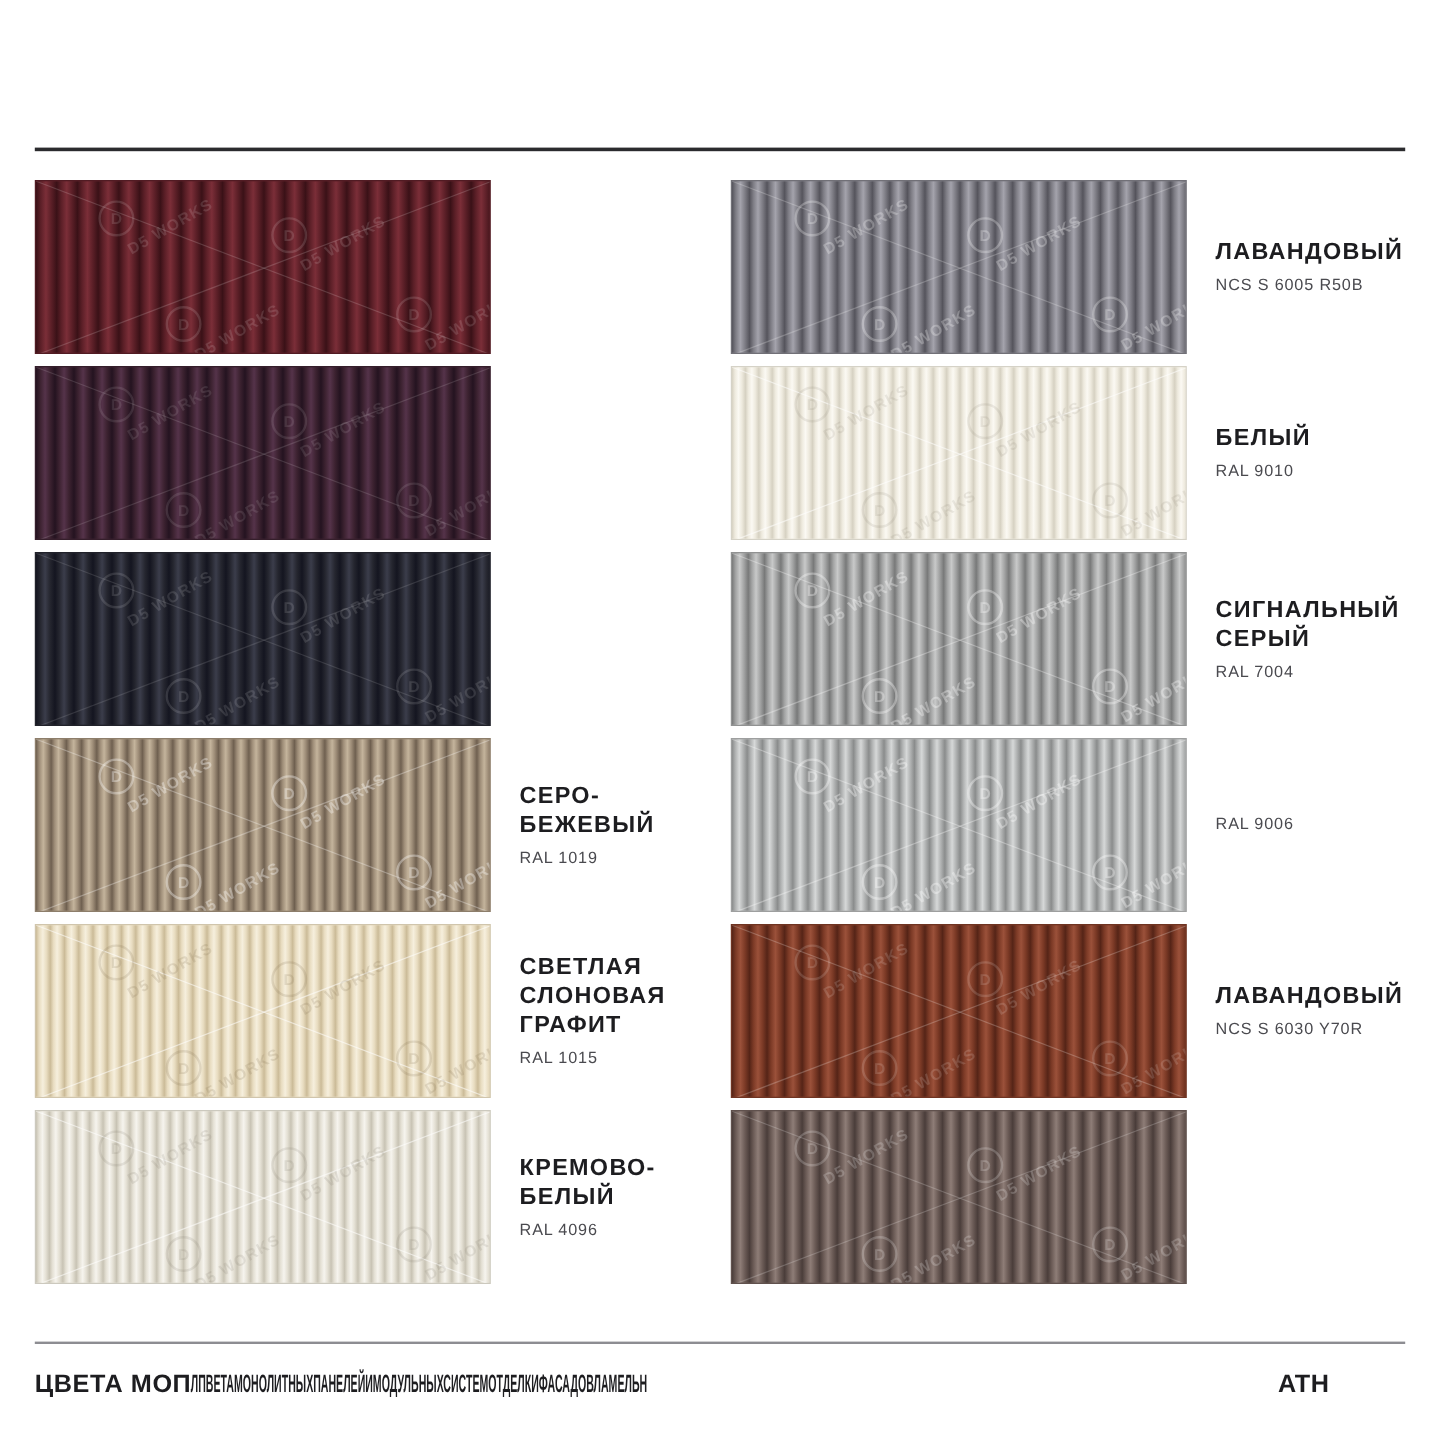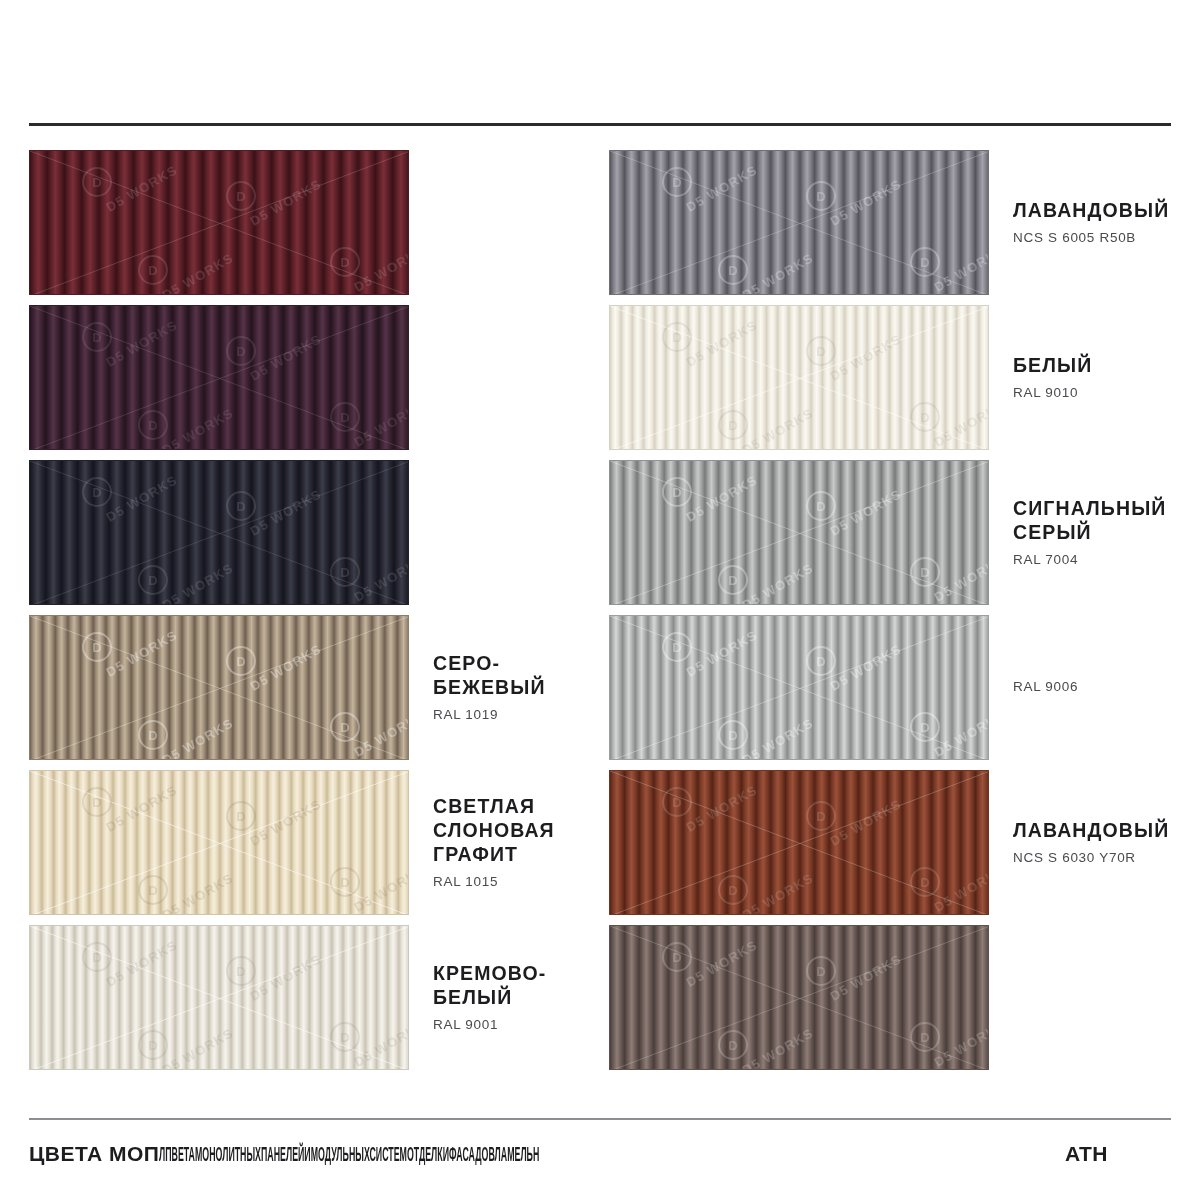--- a/index.html
+++ b/index.html
@@ -386,21 +386,21 @@
             <div class="wm-text" style="left: 216px; top: 44px; color: rgba(120, 115, 100, 0.15);">D5 WORKS</div>
             <div class="wm-badge" style="left: 300px; top: 96px; border: 2px solid rgba(120, 115, 100, 0.15); color: rgba(120, 115, 100, 0.15);">D</div>
             <div class="wm-text" style="left: 320px; top: 110px; color: rgba(120, 115, 100, 0.15);">D5 WORKS</div>
             <div class="wm-badge" style="left: 108px; top: 104px; border: 2px solid rgba(120, 115, 100, 0.15); color: rgba(120, 115, 100, 0.15);">D</div>
             <div class="wm-text" style="left: 128px; top: 118px; color: rgba(120, 115, 100, 0.15);">D5 WORKS</div>
           </div>
         </div>
         <div class="labels">
           <div class="c-name">КРЕМОВО-
 БЕЛЫЙ</div>
-          <div class="c-code">RAL 9001</div>
+          <div class="c-code">RAL 4096</div>
         </div>
       </div>
       <div class="swatch-row right">
         <div class="sample" style="background: rgb(107, 91, 86);">
           <div class="ribs" style="background: repeating-linear-gradient(90deg, rgb(74, 61, 58) 0px, rgb(107, 91, 86) 3.22px, rgb(142, 125, 119) 7.02px, rgb(107, 91, 86) 10.82px, rgb(74, 61, 58) 14.62px);"></div>
           <div class="diag"><svg width="380" height="145" viewBox="0 0 380 145">
               <line x1="0" y1="0" x2="380" y2="145" stroke="rgba(255,255,255,0.20)" stroke-width="1"></line>
               <line x1="0" y1="145" x2="380" y2="0" stroke="rgba(255,255,255,0.20)" stroke-width="1"></line>
             </svg></div>
           <div class="wm">

